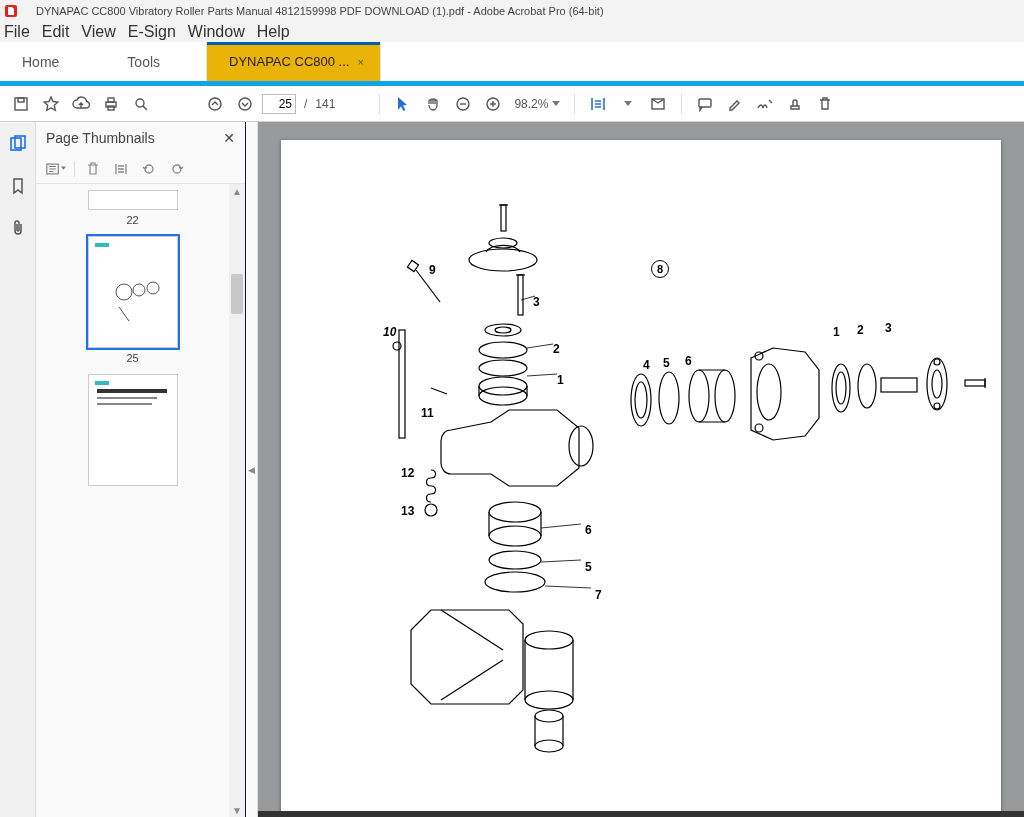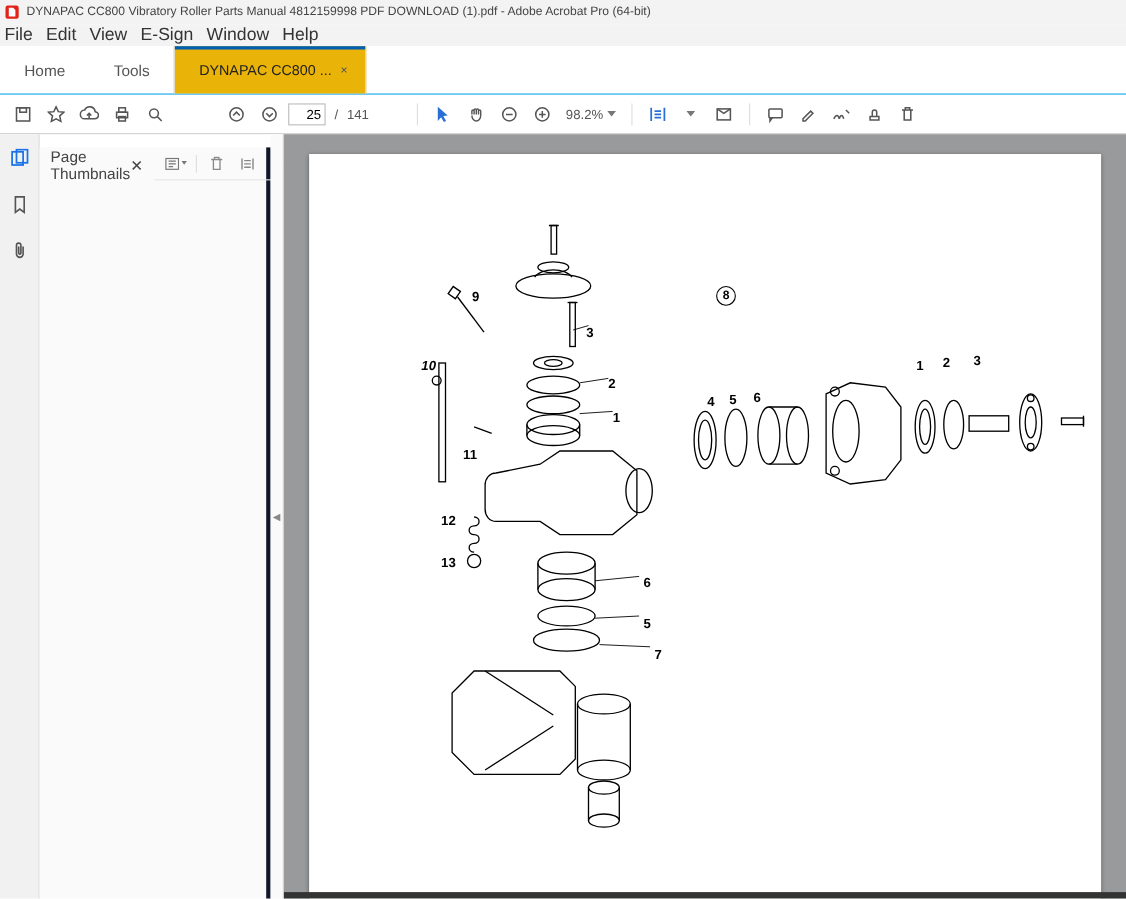--- a/index.html
+++ b/index.html
@@ -1,28 +1,28 @@
 <!DOCTYPE html>
 <html><head>
 <meta charset="utf-8">
 <style>
   * { box-sizing: border-box; margin: 0; padding: 0; font-family: "Segoe UI", Arial, sans-serif; }
   body { width: 1024px; height: 817px; overflow: hidden; background: #fff; font-size: 12px; color: #333; }
 
   
-  .titlebar { height: 22px; background: #f3f3f3; display: flex; align-items: center; padding: 0 4px; font-size: 11px; color: #444; }
+  .titlebar { height: 22px; background: #f3f3f3; display: flex; align-items: center; padding: 0 4px; font-size: 11px; color: #444; gap: 12px; }
   .titlebar .pdf-icon { width: 14px; height: 14px; margin-right: 6px; }
   .titlebar .pdf-icon svg { display: block; }
 
   
   .menubar { height: 20px; background: #f3f3f3; display: flex; align-items: center; padding: 0 4px; font-size: 16px; }
   .menubar span { margin-right: 12px; cursor: default; }
 
   
-  .tabrow { height: 44px; background: #fff; border-bottom: 1px solid #0ea5e9; display: flex; align-items: stretch; }
+  .tabrow { height: 44px; background: #fff; border-bottom: 5px solid #0ea5e9; display: flex; align-items: stretch; gap: 24px; }
   .tabrow .navtab { padding: 0 22px; display: flex; align-items: center; font-size: 14px; color: #555; cursor: pointer; }
   .tabrow .doctab { padding: 0 16px 0 22px; display: flex; align-items: center; font-size: 13px; color: #222; border-left: 1px solid #e0e0e0; border-right: 1px solid #e0e0e0; background: #eab308; position: relative; }
   .tabrow .doctab::before { content:""; position:absolute; left:0; right:0; top:0; height:3px; background:#005fb2; }
   .tabrow .doctab .close { margin-left: 8px; font-size: 11px; color: #555; }
 
   
   .toolbar { height: 36px; border-bottom: 1px solid #d0d0d0; display: flex; align-items: center; padding: 0 8px; gap: 4px; }
   .toolbar .sep { width: 1px; height: 20px; background: #ddd; margin: 0 6px; }
   .toolbar .btn { width: 26px; height: 26px; display: flex; align-items: center; justify-content: center; color: #555; cursor: pointer; border-radius: 2px; }
   .toolbar .page-input { width: 34px; height: 20px; text-align: right; border: 1px solid #bbb; font-size: 12px; padding: 0 3px; }
@@ -33,21 +33,21 @@
   .toolbar svg { display: block; }
 
   
   .main { display: flex; height: calc(817px - 22px - 20px - 44px - 36px); }
 
   
   .leftrail { width: 36px; background: #f1f1f1; border-right: 1px solid #ddd; display: flex; flex-direction: column; align-items: center; padding-top: 10px; gap: 18px; }
   .leftrail .rbtn { width: 24px; height: 24px; display: flex; align-items: center; justify-content: center; color: #555; cursor: pointer; }
 
   
-  .thumbpanel { width: 210px; background: #fafafa; border-right: 4px solid #0f172a; display: flex; flex-direction: row; margin-top: 12px; }
+  .thumbpanel { width: 210px; background: #fafafa; border-right: 1px solid #0f172a; display: flex; flex-direction: column; }
   .thumbpanel .th-header { height: 32px; display: flex; align-items: center; justify-content: space-between; padding: 0 10px; font-size: 14px; color: #444; }
   .thumbpanel .th-header .close { cursor: pointer; font-size: 14px; }
   .thumbpanel .th-tools { height: 30px; display: flex; align-items: center; padding: 0 10px; gap: 8px; border-bottom: 1px solid #e5e5e5; color: #777; }
   .thumbpanel .th-tools .tbtn { width:20px; height:20px; display:flex; align-items:center; justify-content:center; cursor:pointer; }
   .thumbpanel .th-tools .tsep { width:1px; height:16px; background:#ddd; }
 
   .thumbpanel .scrollwrap { flex:1; display:flex; }
   .thumbpanel .thumbs { flex:1; overflow: hidden; padding: 6px 0 0 0; display: flex; flex-direction: column; align-items: center; gap: 10px; }
   .thumbpanel .scrollbar { width: 16px; background: #f0f0f0; position: relative; }
   .thumbpanel .scrollbar .track-arrow { position:absolute; left:0; right:0; height:14px; display:flex; align-items:center; justify-content:center; color:#888; font-size:10px; }

